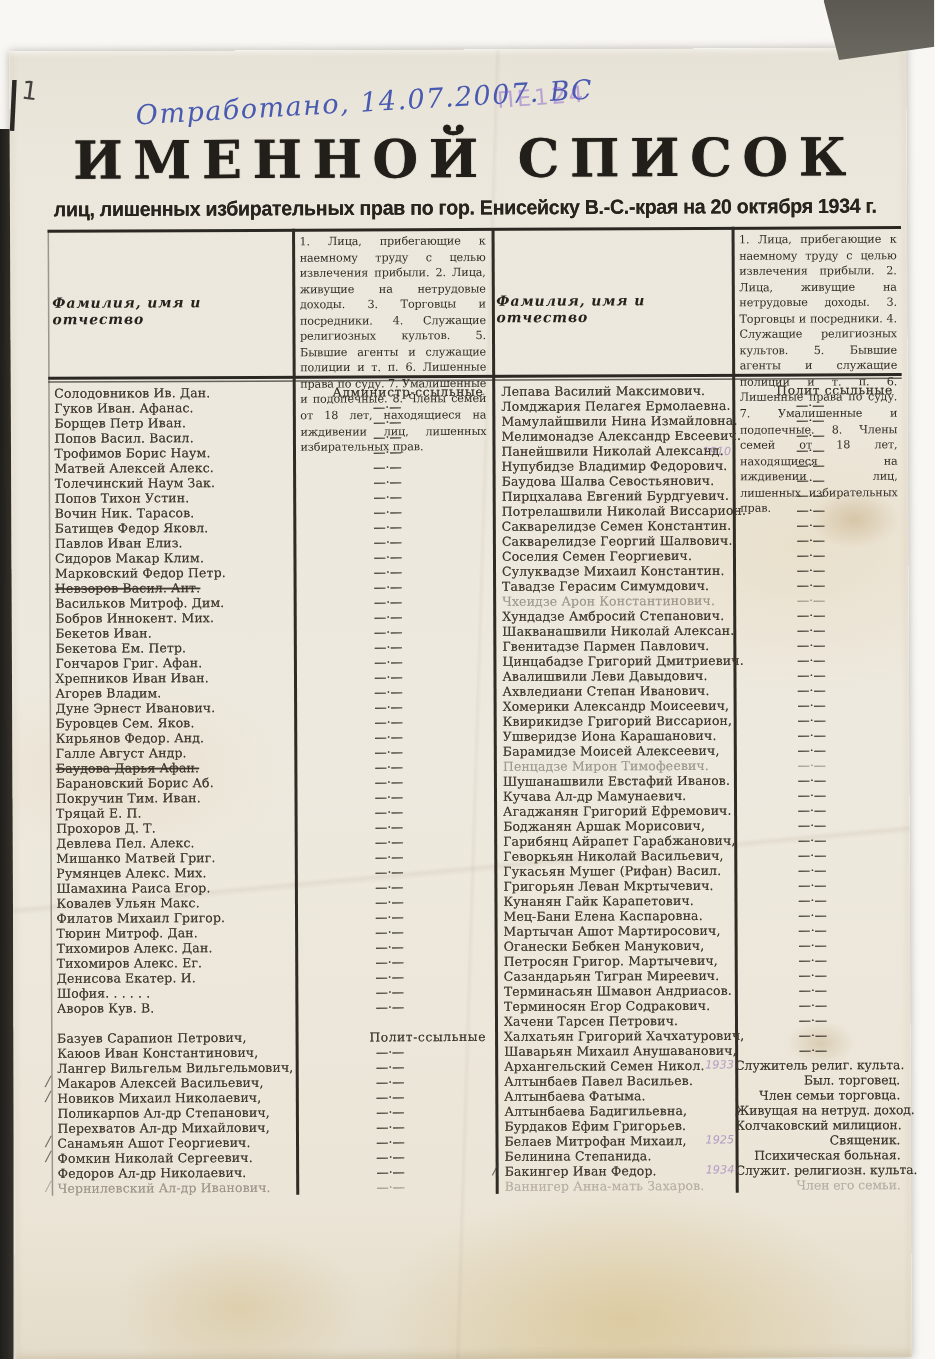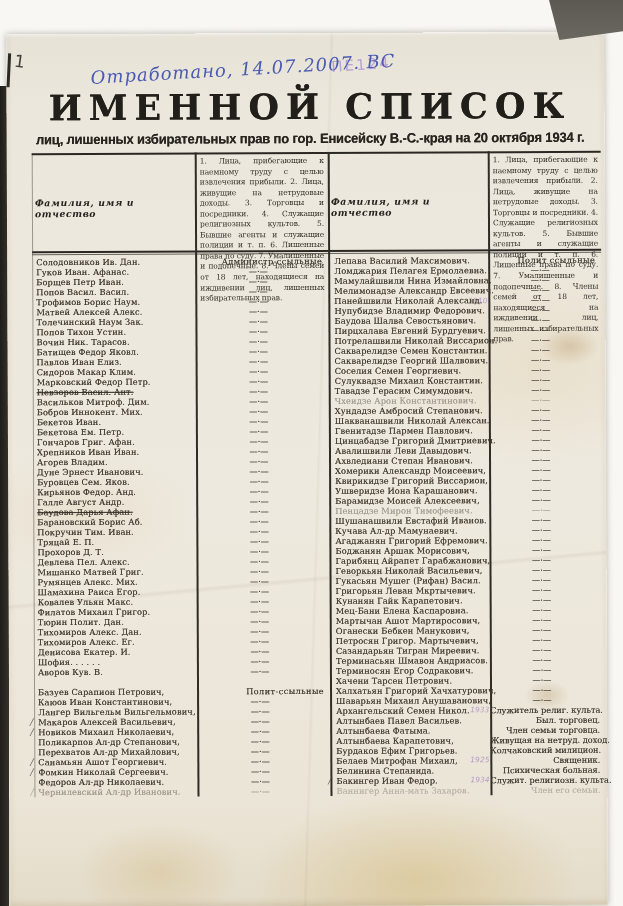--- a/index.html
+++ b/index.html
@@ -253,21 +253,21 @@
         </div>
         <div class="trow">
           <span class="nm">Ковалев Ульян Макс.</span>
           <span class="ct">—·—</span>
         </div>
         <div class="trow">
           <span class="nm">Филатов Михаил Григор.</span>
           <span class="ct">—·—</span>
         </div>
         <div class="trow">
-          <span class="nm">Тюрин Полит. Дан.</span>
+          <span class="nm">Тюрин Митроф. Дан.</span>
           <span class="ct">—·—</span>
         </div>
         <div class="trow">
           <span class="nm">Тихомиров Алекс. Дан.</span>
           <span class="ct">—·—</span>
         </div>
         <div class="trow">
           <span class="nm">Тихомиров Алекс. Ег.</span>
           <span class="ct">—·—</span>
         </div>
@@ -523,21 +523,21 @@
         </div>
         <div class="trow">
           <span class="nm">Алтынбаев Павел Васильев.</span>
           <span class="ct txtlbl">Был. торговец.</span>
         </div>
         <div class="trow">
           <span class="nm">Алтынбаева Фатыма.</span>
           <span class="ct txtlbl">Член семьи торговца.</span>
         </div>
         <div class="trow">
-          <span class="nm">Алтынбаева Карапетович,</span>
+          <span class="nm">Алтынбаева Бадигильевна,</span>
           <span class="ct txtlbl">Живущая на нетруд. доход.</span>
         </div>
         <div class="trow">
           <span class="nm">Бурдаков Ефим Григорьев.</span>
           <span class="ct txtlbl">Колчаковский милицион.</span>
         </div>
         <div class="trow">
           <span class="nm">Белаев Митрофан Михаил,</span>
           <span class="pnote" style="left: 138px;">1925</span>
           <span class="ct txtlbl">Священик.</span>

